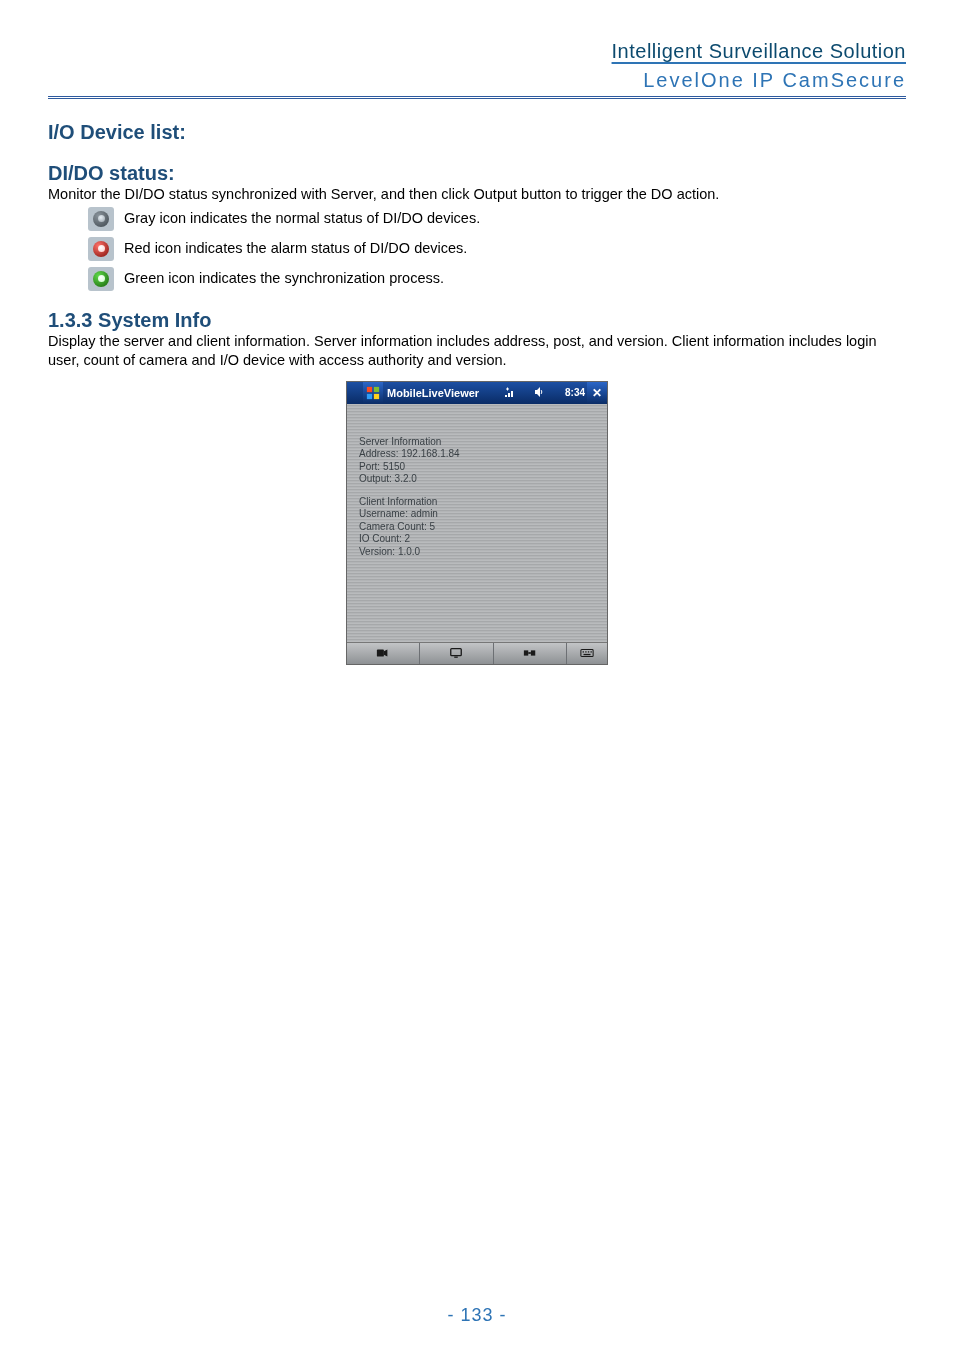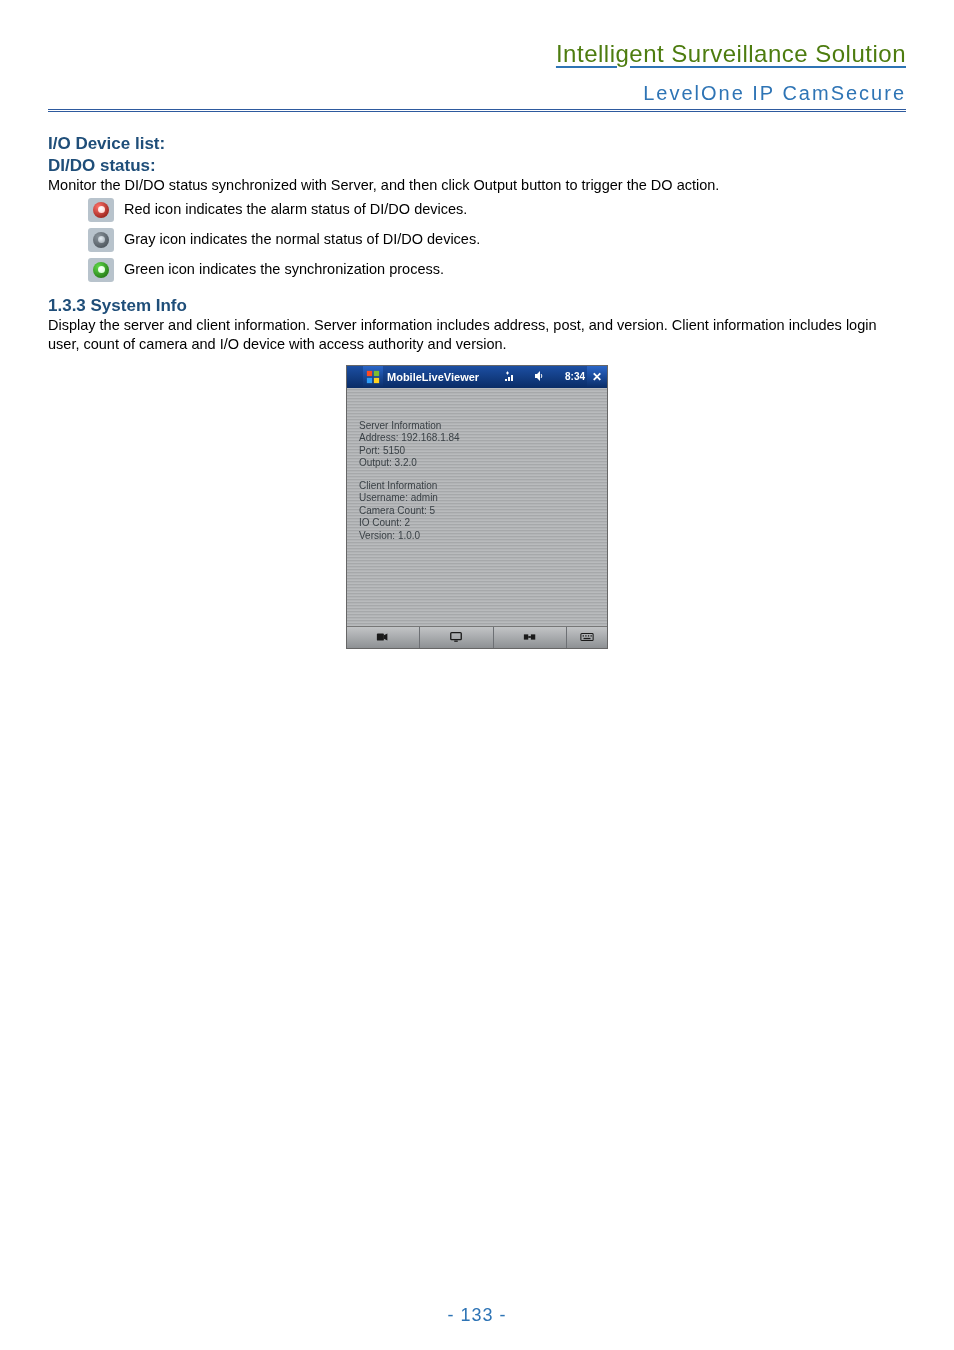--- a/index.html
+++ b/index.html
@@ -15,40 +15,40 @@
   .page {
     padding: 40px 48px 0 48px;
   }
   .header-block {
     border-bottom: 3px double #2e5a9e;
     padding-bottom: 4px;
     text-align: right;
     margin-bottom: 22px;
   }
   .header-top {
-    color: #4d7c0f;
-    font-size: 24px;
+    color: #0c4a6e;
+    font-size: 20px;
     font-weight: 400;
     letter-spacing: 0.5px;
     text-decoration: underline;
     text-decoration-color: #2e74b5;
     text-underline-offset: 4px;
-    margin-bottom: 14px;
+    margin-bottom: 6px;
   }
   .header-sub {
     color: #2e74b5;
     font-size: 20px;
     font-weight: 400;
     letter-spacing: 2px;
   }
   .sec-title {
     color: #1f4e79;
     font-weight: 700;
-    font-size: 17px;
-    margin-top: 2px;
+    font-size: 20px;
+    margin-top: 18px;
   }
   .body-text {
     font-size: 14.5px;
     line-height: 1.35;
   }
   .icon-list {
     margin-left: 40px;
     margin-top: 2px;
   }
   .icon-row {
@@ -198,34 +198,34 @@
   <div>
     <div class="sec-title">I/O Device list:</div>
   </div>
 
   <div>
     <div class="sec-title">DI/DO status:</div>
     <div class="body-text">Monitor the DI/DO status synchronized with Server, and then click Output button to trigger the DO action.</div>
 
     <div class="icon-list">
       <div class="icon-row">
+        <div class="status-icon gray-bg">
+          <div class="dot-outer gray-outer">
+              <div class="dot-inner gray-inner"></div>
+            </div>
+        </div>
+        <span class="body-text">Gray icon indicates the normal status of DI/DO devices.</span>
+      </div>
+      <div class="icon-row">
         <div class="status-icon red-bg">
           <div class="dot-outer red-outer">
               <div class="dot-inner red-inner"></div>
             </div>
         </div>
         <span class="body-text">Red icon indicates the alarm status of DI/DO devices.</span>
-      </div>
-      <div class="icon-row">
-        <div class="status-icon gray-bg">
-          <div class="dot-outer gray-outer">
-              <div class="dot-inner gray-inner"></div>
-            </div>
-        </div>
-        <span class="body-text">Gray icon indicates the normal status of DI/DO devices.</span>
       </div>
       <div class="icon-row">
         <div class="status-icon green-bg">
           <div class="dot-outer green-outer">
               <div class="dot-inner green-inner"></div>
             </div>
         </div>
         <span class="body-text">Green icon indicates the synchronization process.</span>
       </div>
     </div>

